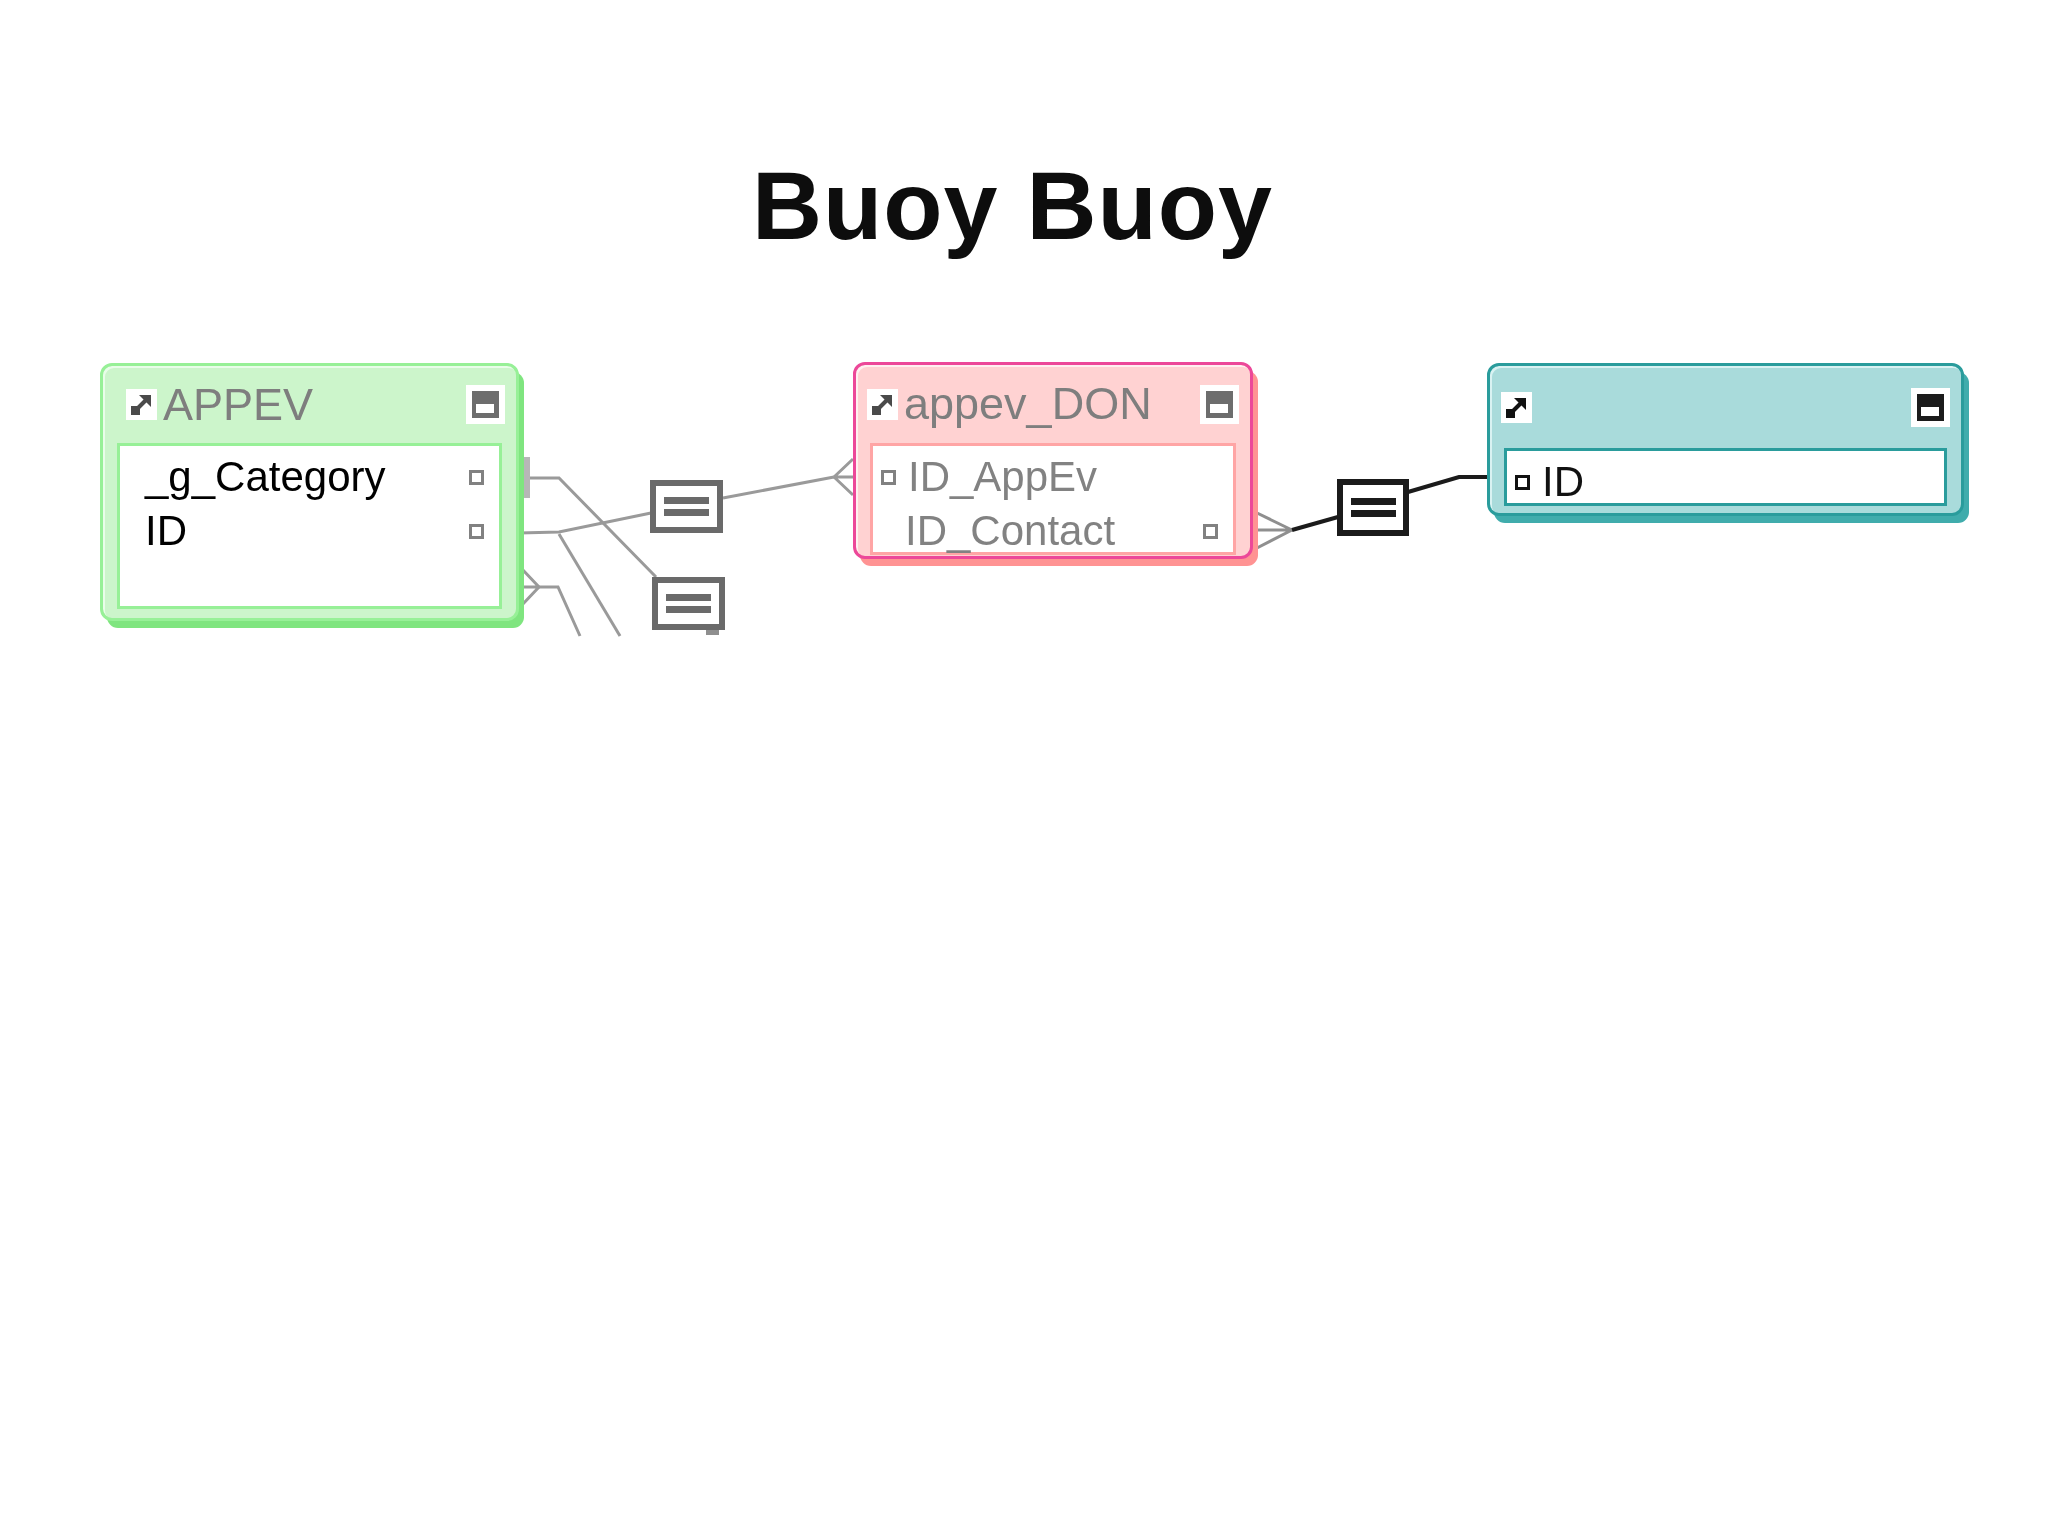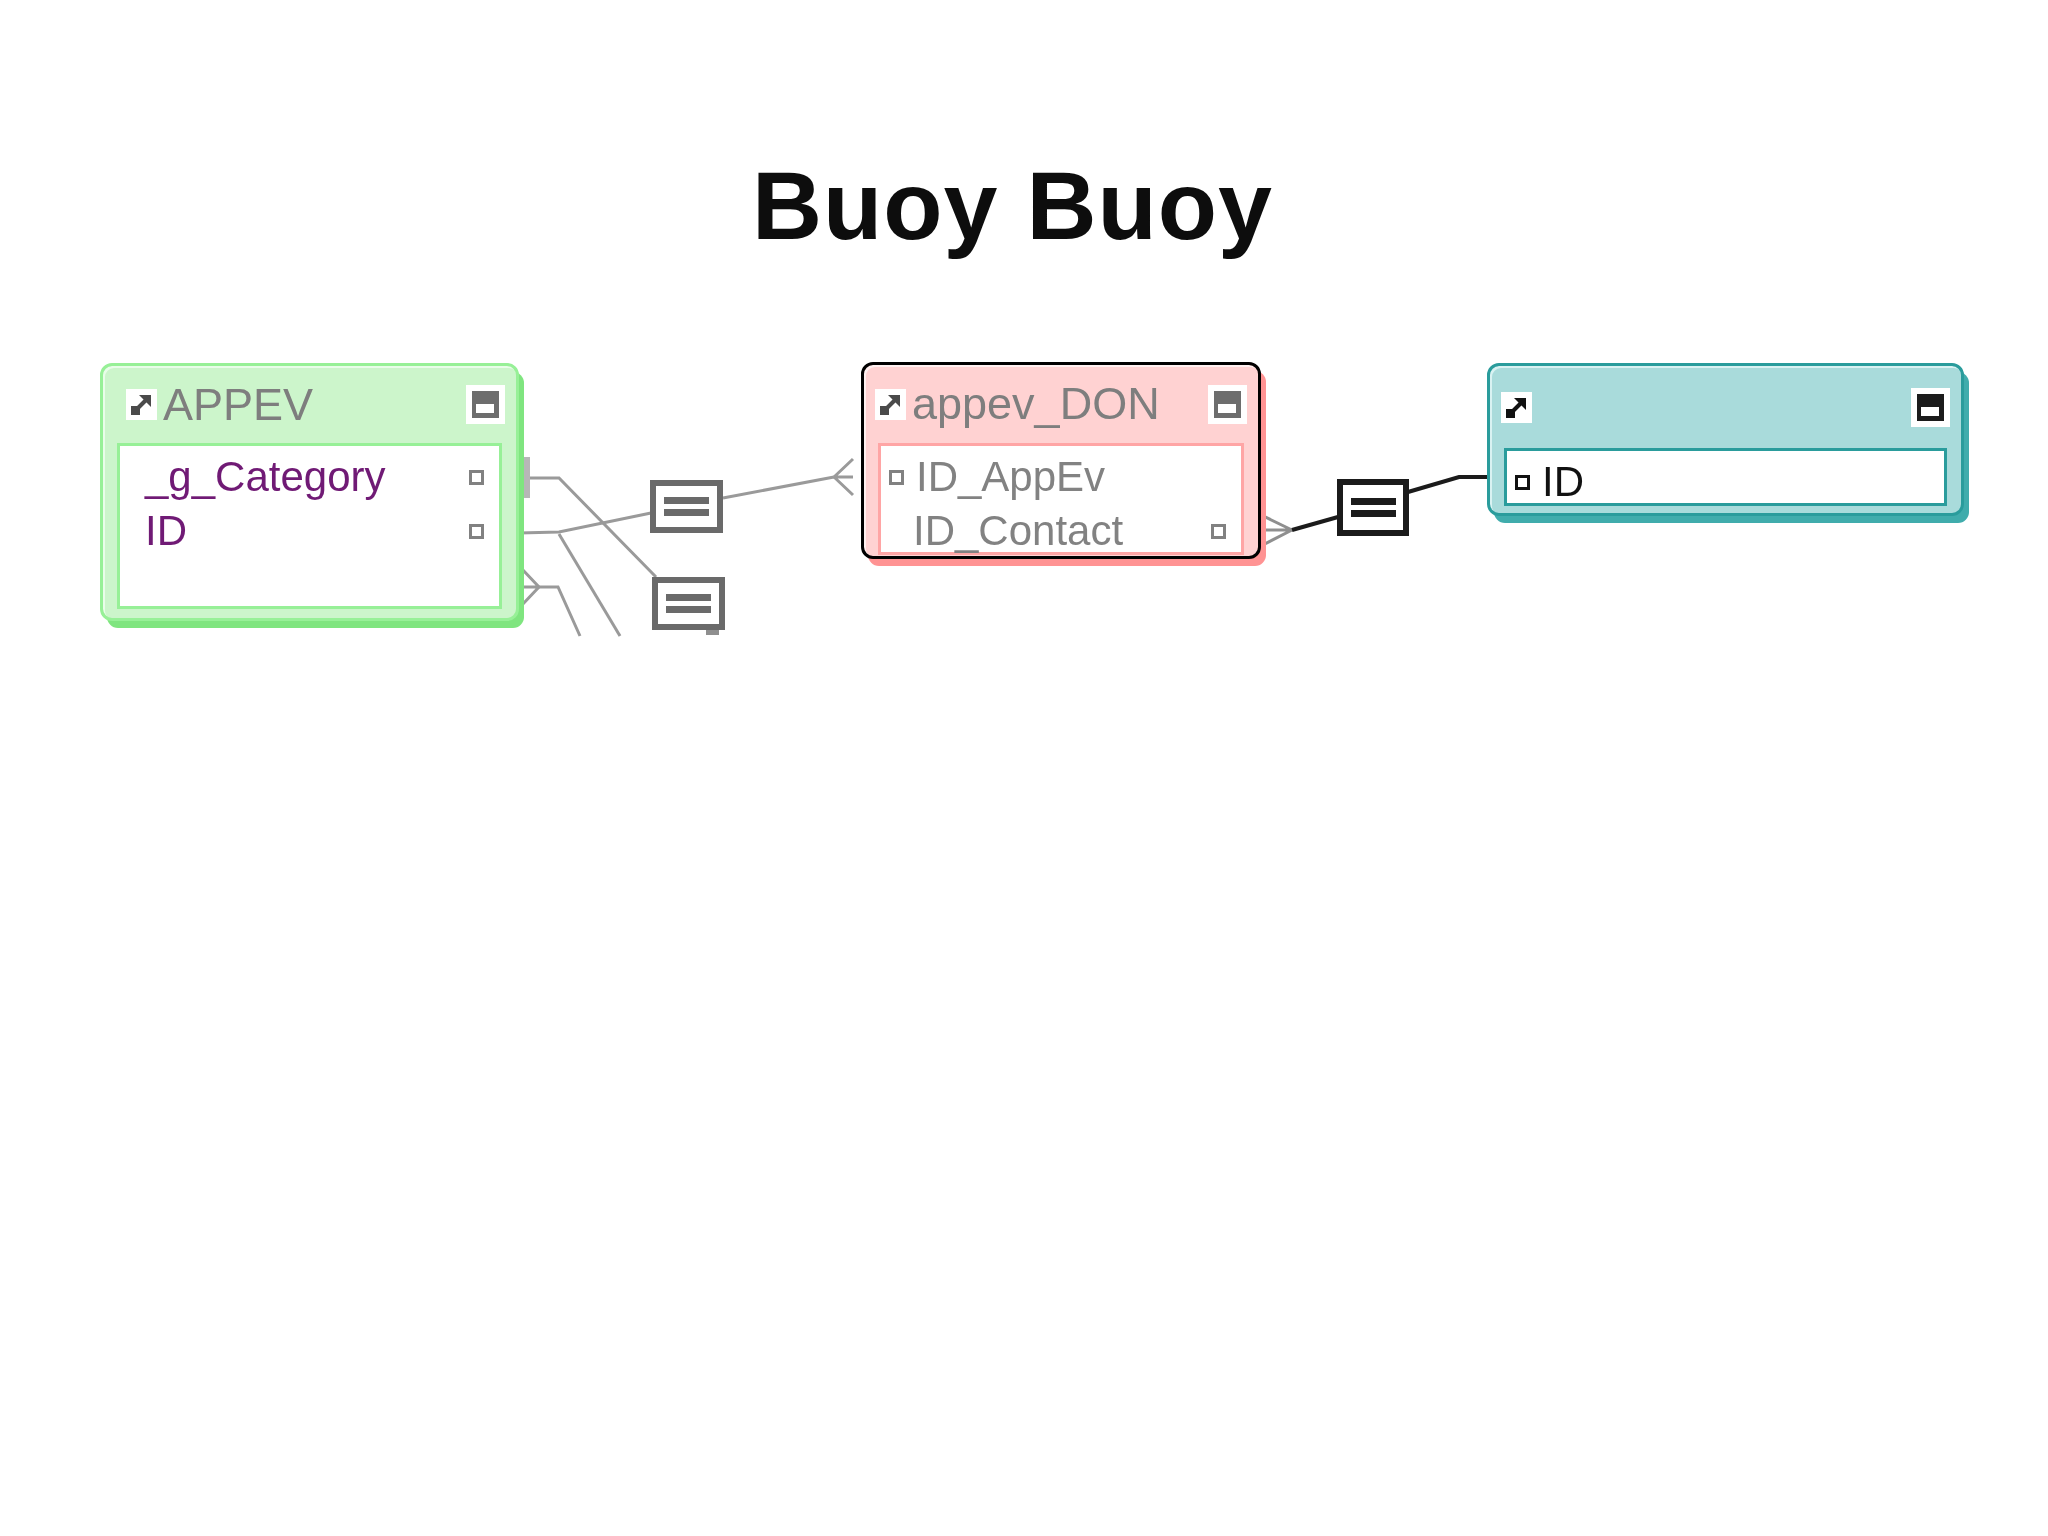--- a/index.html
+++ b/index.html
@@ -25,24 +25,24 @@
   .frow .lbl{flex:0 0 auto;}
   .marker{width:9px;height:9px;border:3px solid #818181;background:#fff;flex:0 0 auto;box-sizing:content-box;}
   .marker.right{margin-left:auto;margin-right:2px;}
   .marker.left{margin-right:12px;}
   
   .etable.green{left:100px;top:363px;width:419px;height:258px;background:#ccf5cb;
     border:3px solid #97f097;box-shadow:6px 8px 0 -1px #7fe57f, inset 2px 2px 0 #e9fde9;}
   .etable.green .hdr{height:77px;margin-left:12px;}
   .etable.green .ttl{color:#7e7e7e;}
   .etable.green .body{border:3px solid #97f097;height:166px;padding-left:25px;padding-right:13px;}
-  .etable.green .frow{color:#701a75;gap:44px;}
+  .etable.green .frow{color:#000000;gap:44px;}
   
   .etable.pink{left:853px;top:362px;width:400px;height:197px;background:#ffd2d2;
-    border:3px solid #000000;box-shadow:6px 8px 0 -1px #ff9393, inset 2px 2px 0 #fff0f0;margin-left:8px;}
+    border:3px solid #ec4899;box-shadow:6px 8px 0 -1px #ff9393, inset 2px 2px 0 #fff0f0;}
   .etable.pink .hdr{height:78px;}
   .etable.pink .ttl{color:#7e7e7e;}
   .etable.pink .body{border:3px solid #ffa5a5;height:112px;padding-left:8px;padding-right:13px;}
   .etable.pink .frow{color:#828282;}
   .frow.indent{padding-left:24px;}
   
   .etable.teal{left:1487px;top:363px;width:477px;height:153px;background:#a9dbdb;
     border:3px solid #2a9c9c;box-shadow:6px 8px 0 -1px #40acac, inset 2px 2px 0 #d9f2f2;}
   .etable.teal .hdr{height:82px;}
   .etable.teal .ttl{color:#111111;font-weight:bold;letter-spacing:1px;}

